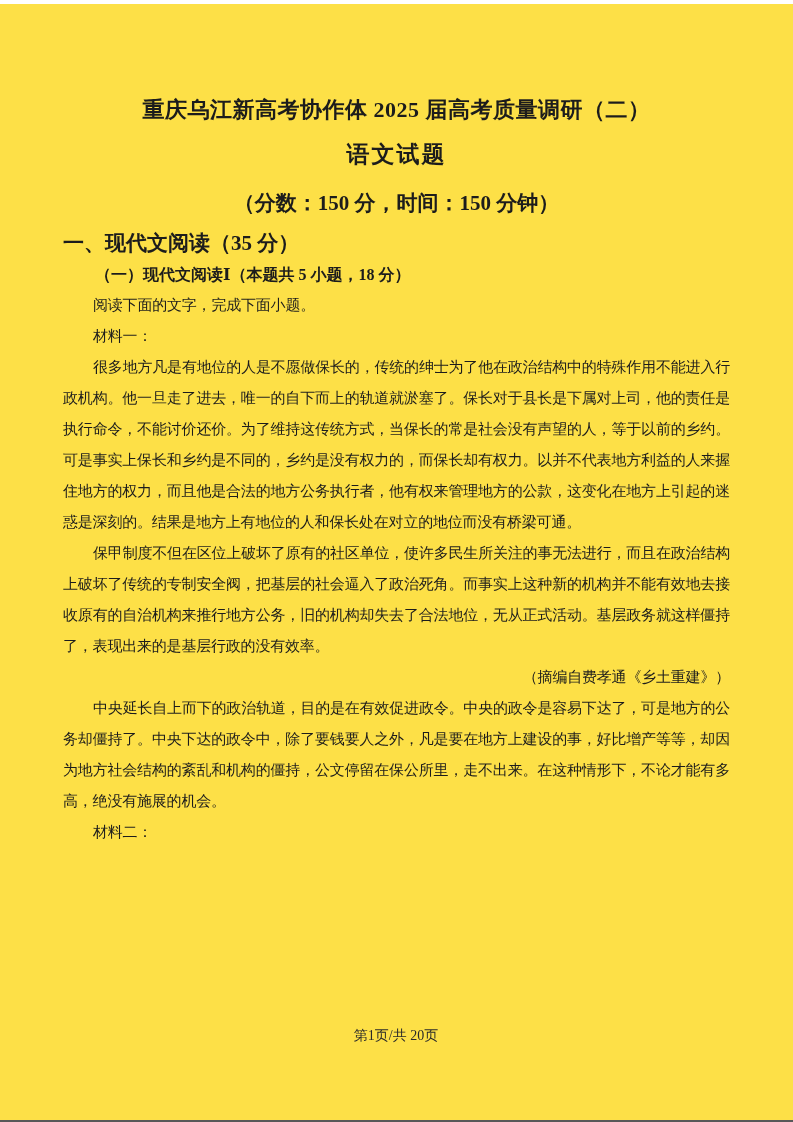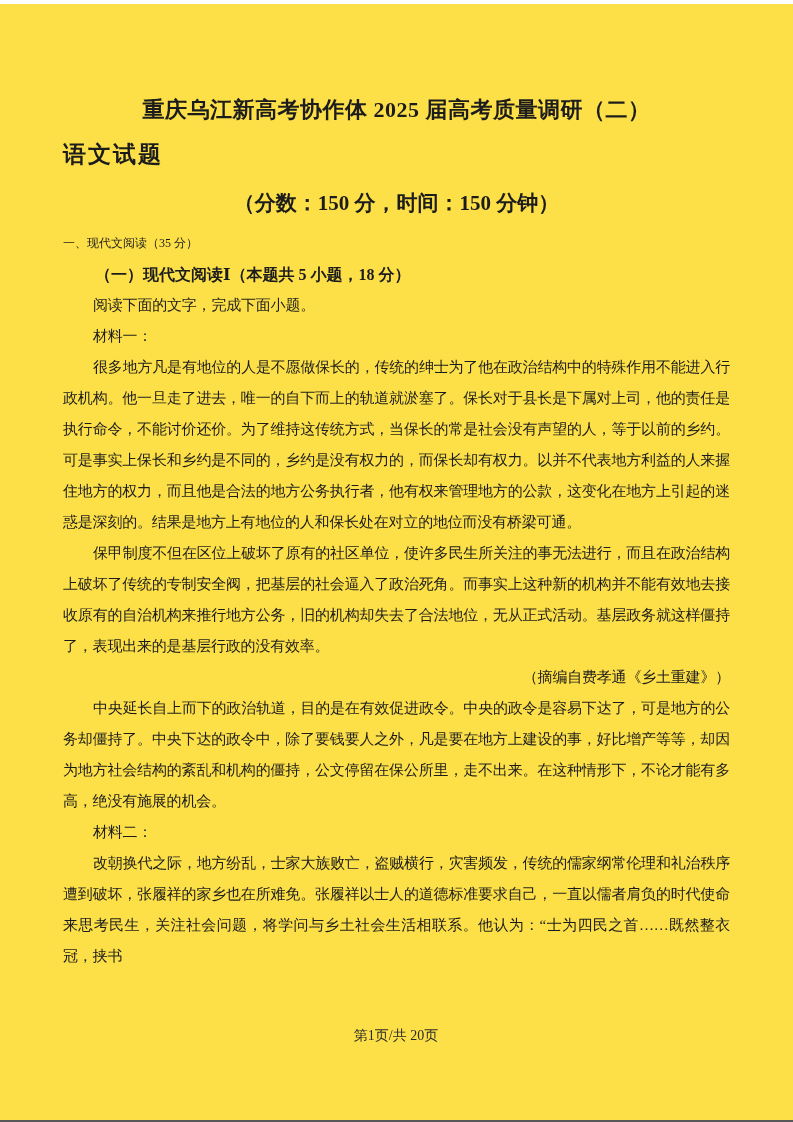--- a/index.html
+++ b/index.html
@@ -24,34 +24,35 @@
     font-size: 22px;
     font-weight: 700;
     text-align: center;
     line-height: 28px;
     margin: 0 0 17px 0;
     letter-spacing: 0.5px;
   }
   .subtitle {
     font-size: 23px;
     font-weight: 700;
+    text-align: center;
     line-height: 28px;
     margin: 0 0 23px 0;
     letter-spacing: 2px;
   }
   .meta {
     font-size: 21px;
     font-weight: 700;
     text-align: center;
     line-height: 22px;
     margin: 0 0 14px 0;
   }
   .h-section {
-    font-size: 12px;
-    font-weight: 400;
+    font-size: 21px;
+    font-weight: 700;
     line-height: 31px;
     margin: 0;
   }
   .h-sub {
     font-size: 16px;
     font-weight: 700;
     line-height: 31px;
     margin: 0;
     text-indent: 2em;
   }
@@ -110,20 +111,19 @@
     <p class="body-text indent">材料一：</p>
 
     <p class="body-text indent">很多地方凡是有地位的人是不愿做保长的，传统的绅士为了他在政治结构中的特殊作用不能进入行政机构。他一旦走了进去，唯一的自下而上的轨道就淤塞了。保长对于县长是下属对上司，他的责任是执行命令，不能讨价还价。为了维持这传统方式，当保长的常是社会没有声望的人，等于以前的乡约。可是事实上保长和乡约是不同的，乡约是没有权力的，而保长却有权力。以并不代表地方利益的人来握住地方的权力，而且他是合法的地方公务执行者，他有权来管理地方的公款，这变化在地方上引起的迷惑是深刻的。结果是地方上有地位的人和保长处在对立的地位而没有桥梁可通。</p>
     <p class="body-text indent">保甲制度不但在区位上破坏了原有的社区单位，使许多民生所关注的事无法进行，而且在政治结构上破坏了传统的专制安全阀，把基层的社会逼入了政治死角。而事实上这种新的机构并不能有效地去接收原有的自治机构来推行地方公务，旧的机构却失去了合法地位，无从正式活动。基层政务就这样僵持了，表现出来的是基层行政的没有效率。</p>
     <p class="body-text source">（摘编自费孝通《乡土重建》）</p>
 
     <p class="body-text indent">中央延长自上而下的政治轨道，目的是在有效促进政令。中央的政令是容易下达了，可是地方的公务却僵持了。中央下达的政令中，除了要钱要人之外，凡是要在地方上建设的事，好比增产等等，却因为地方社会结构的紊乱和机构的僵持，公文停留在保公所里，走不出来。在这种情形下，不论才能有多高，绝没有施展的机会。</p>
 
     <p class="body-text indent">材料二：</p>
 
-    <p class="body-text indent">改朝换代之际，地方纷乱，士家大族败亡，盗贼横行，灾害频发，传统的儒家纲常伦理和礼治秩序遭到破坏，张履祥的家乡也在所难免。张履祥以士人的道德标准要求自己，一直以儒者肩负的时代使命来思考民生，关注社会问题，将学问与乡土社会生活相联系。他认为：“士为四民之首……既然整衣冠，挟书</p>
 
   </div>
 
   <div class="footer">第1页/共 20页</div>
 
   <div class="bottom-bar"></div>
 </div>
 
 </body></html>

